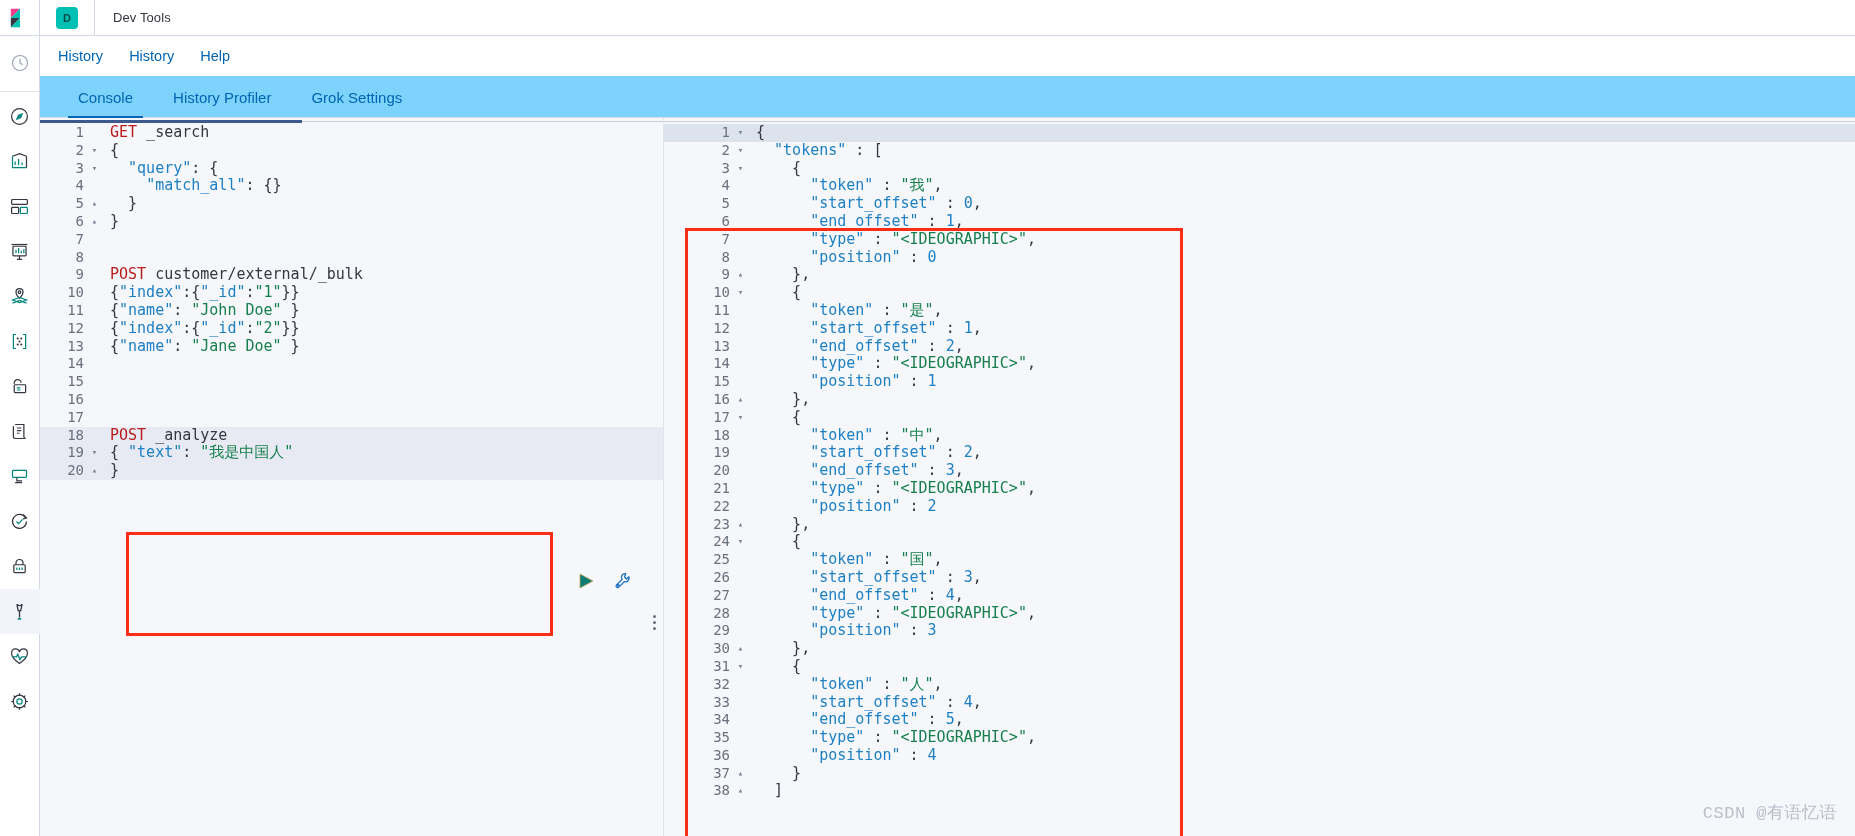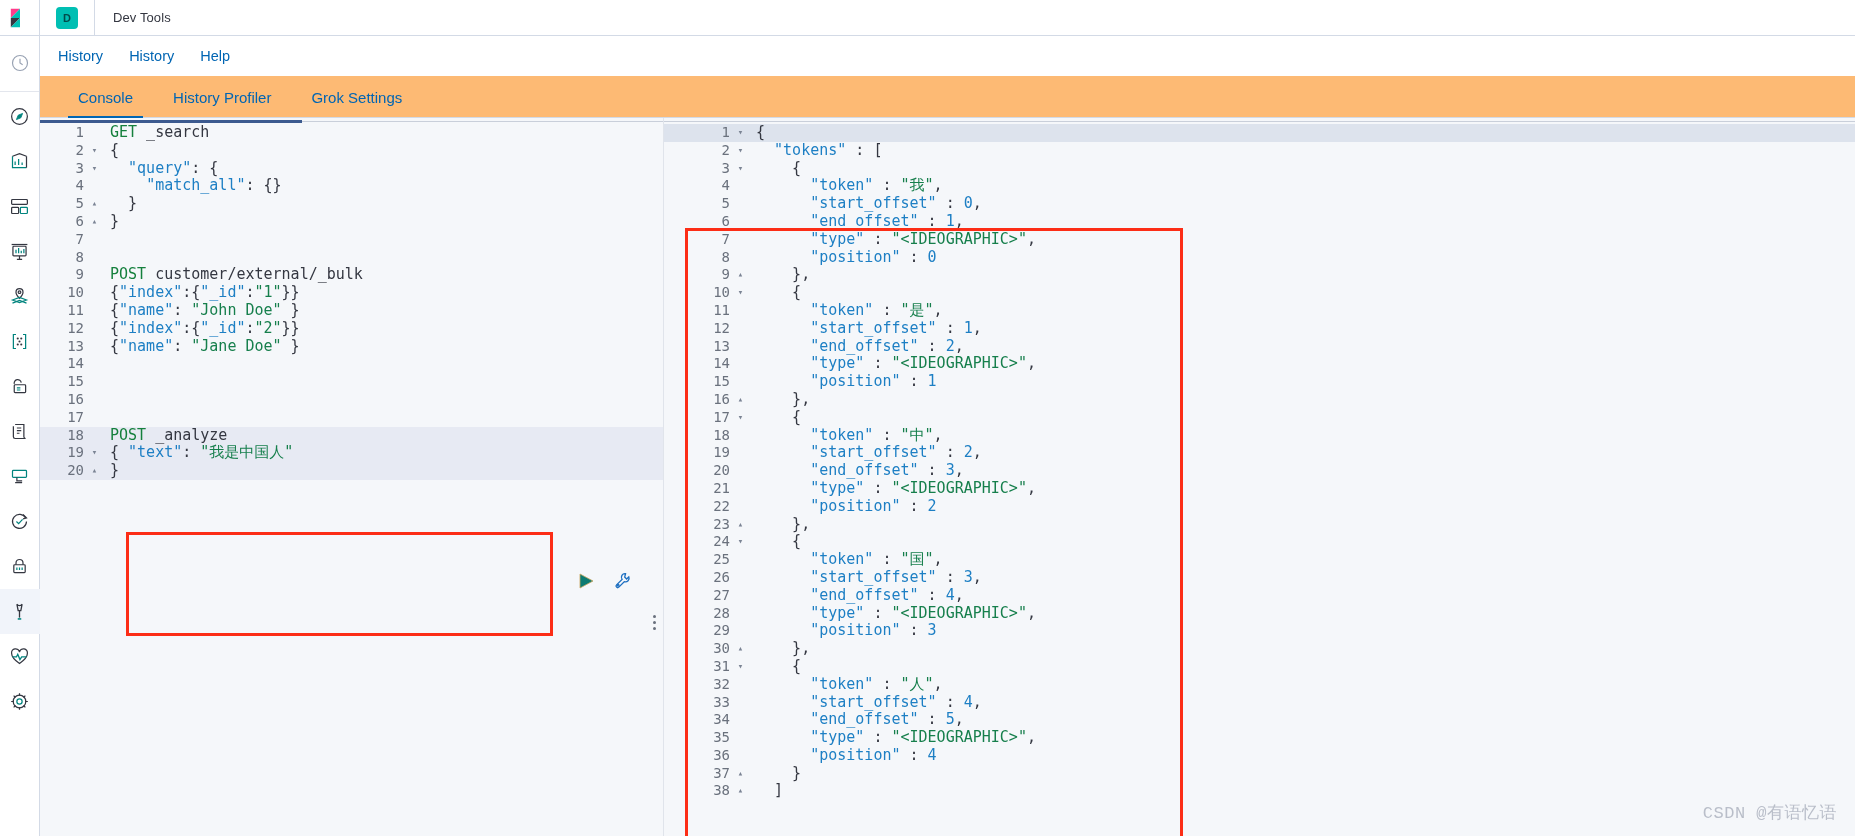--- a/index.html
+++ b/index.html
@@ -62,21 +62,21 @@
   .subnav {
     height: 40px; min-height: 40px; display: flex; align-items: center;
     gap: 26px; padding-left: 18px; background: #fff;
   }
   .subnav a {
     font-size: 14.5px; color: #0065b3; text-decoration: none; cursor: pointer;
   }
 
   .tabs {
     height: 42px; min-height: 42px; display: flex; align-items: flex-end;
-    gap: 0; padding-left: 18px; border-bottom: 1px solid #d3dae6; background: #fdba74;
+    gap: 0; padding-left: 18px; border-bottom: 1px solid #d3dae6; background: #7dd3fc;
   }
   .tab {
     padding: 0 20px 11px 20px; font-size: 15px; color: #0065b3;
     cursor: pointer; position: relative;
   }
   .tab.active { color: #0065b3; font-weight: 400; }
   .tab.active::after {
     content: ""; position: absolute; left: 10px; right: 10px; bottom: -1px;
     height: 2px; background: #0065b3;
   }
@@ -106,21 +106,21 @@
   .gutter {
     width: 48px; min-width: 48px; text-align: right; padding-right: 4px;
     color: #6a717d; font-size: 14px; user-select: none;
   }
   .gutter-r { width: 70px; min-width: 70px; text-align: right; padding-right: 4px;
     color: #6a717d; font-size: 14px; user-select: none; }
   .fold { width: 13px; min-width: 13px; text-align: center; color: #7b8494; font-size: 9px; }
   .code { padding-left: 9px; color: #343741; }
 
   
-  .k-method { color: #15803d; }
+  .k-method { color: #b91c1c; }
   .k-url    { color: #343741; }
   .k-key    { color: #1d7fc4; }
   .k-str    { color: #167f4c; }
   .k-num    { color: #1d7fc4; }
   .k-punc   { color: #343741; }
   .k-plain  { color: #343741; }
 
   
   .actions {
     position: absolute; left: 536px; top: 452px;

